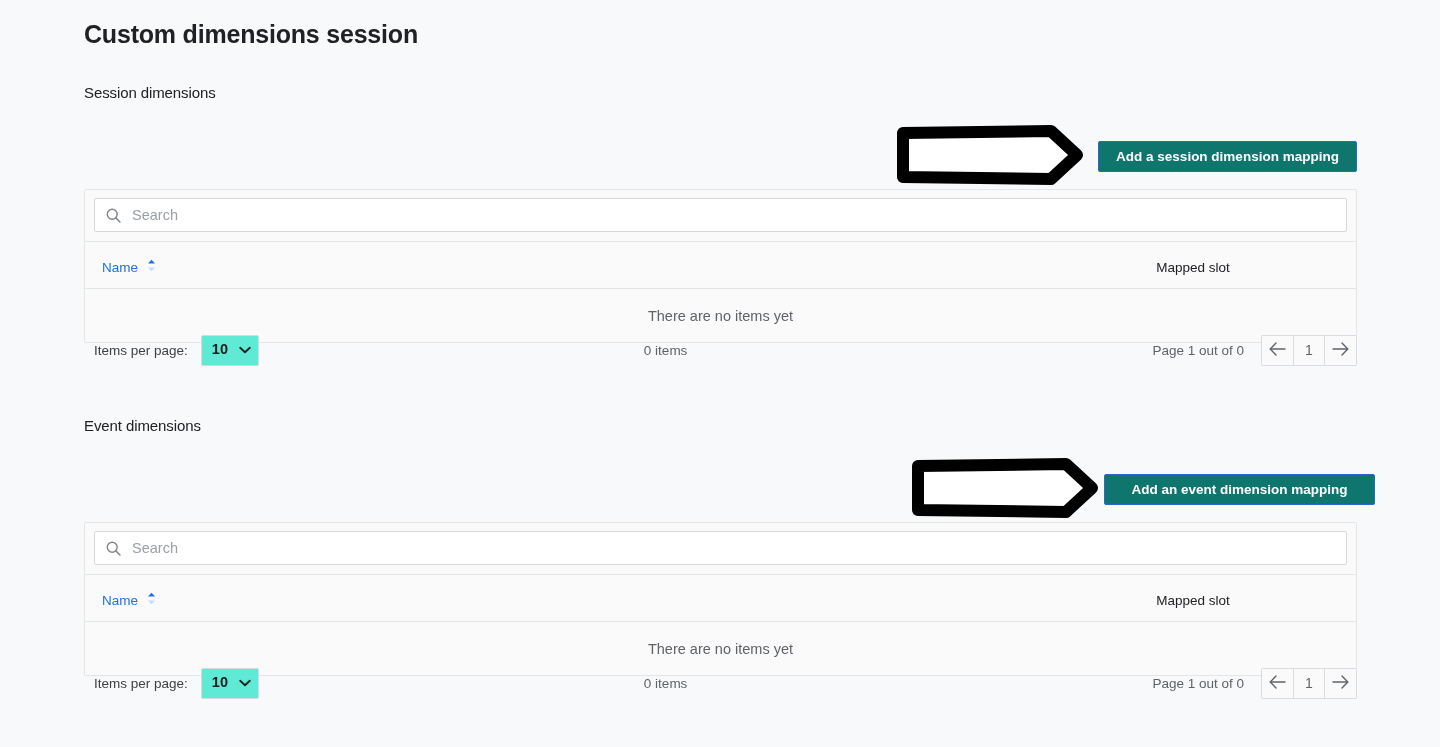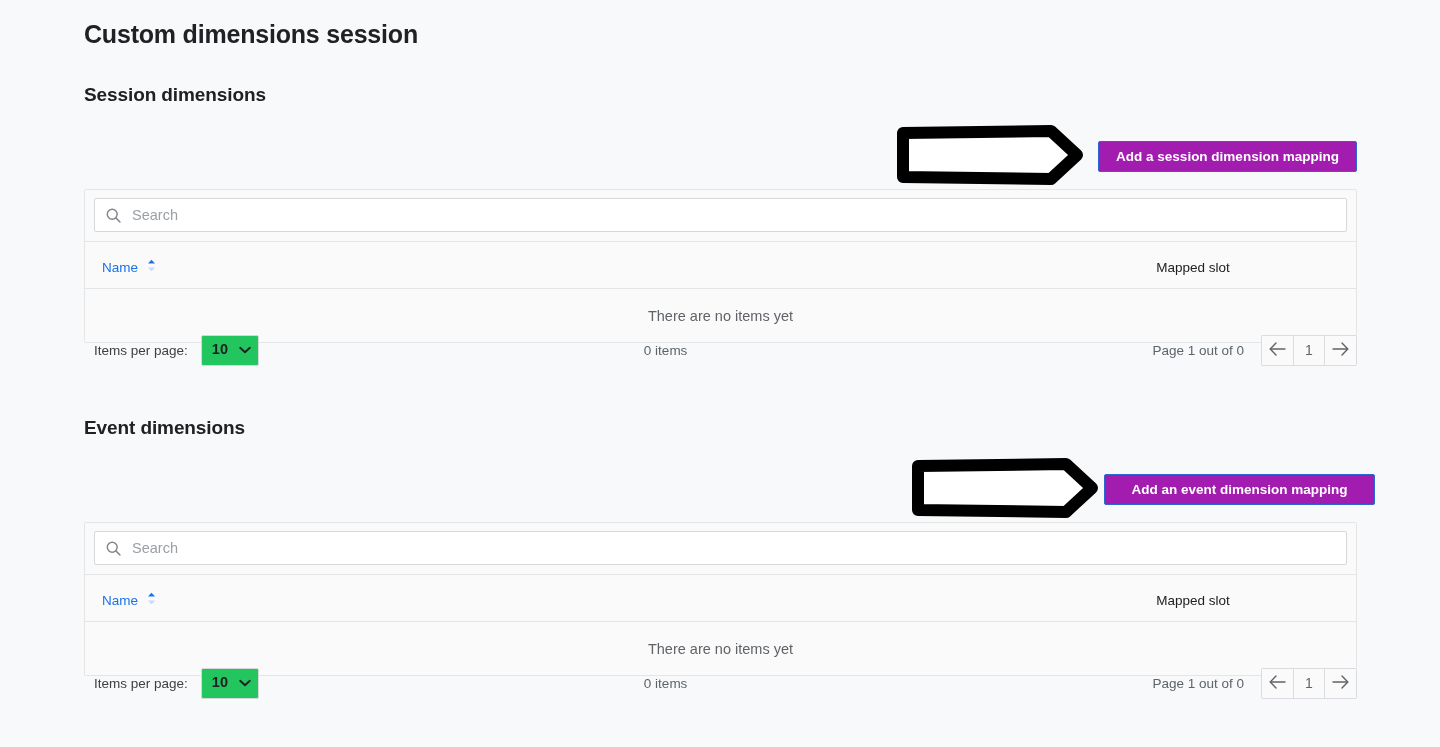--- a/index.html
+++ b/index.html
@@ -25,31 +25,31 @@
     left: 84px;
     top: 20px;
     font-size: 25px;
     font-weight: bold;
     color: #202124;
     letter-spacing: -0.2px;
   }
   .section-title {
     position: absolute;
     left: 84px;
-    font-size: 19px;
-    font-weight: bold;
+    font-size: 15px;
+    font-weight: normal;
     color: #202124;
     letter-spacing: -0.1px;
   }
 
   
   .add-btn {
     position: absolute;
     height: 31px;
-    background: #a21caf;
+    background: #0f766e;
     border: 1px solid #2b67d4;
     border-radius: 2px;
     color: #ffffff;
     font-size: 13.5px;
     font-weight: bold;
     line-height: 29px;
     padding: 0 13px;
     white-space: nowrap;
     cursor: pointer;
     text-align: center;
@@ -149,21 +149,21 @@
   .ipp-label {
     font-size: 13.5px;
     color: #404040;
     margin-left: 10px;
   }
   .ipp-select {
     position: relative;
     margin-left: 13px;
     width: 58px;
     height: 31px;
-    background: #22c55e;
+    background: #5eead4;
     border: 1px solid #d7d8da;
     border-radius: 2px;
     display: flex;
     align-items: center;
     justify-content: space-between;
     padding: 0 7px 3px 10px;
     cursor: pointer;
   }
   .ipp-select .val {
     font-size: 14.5px;

